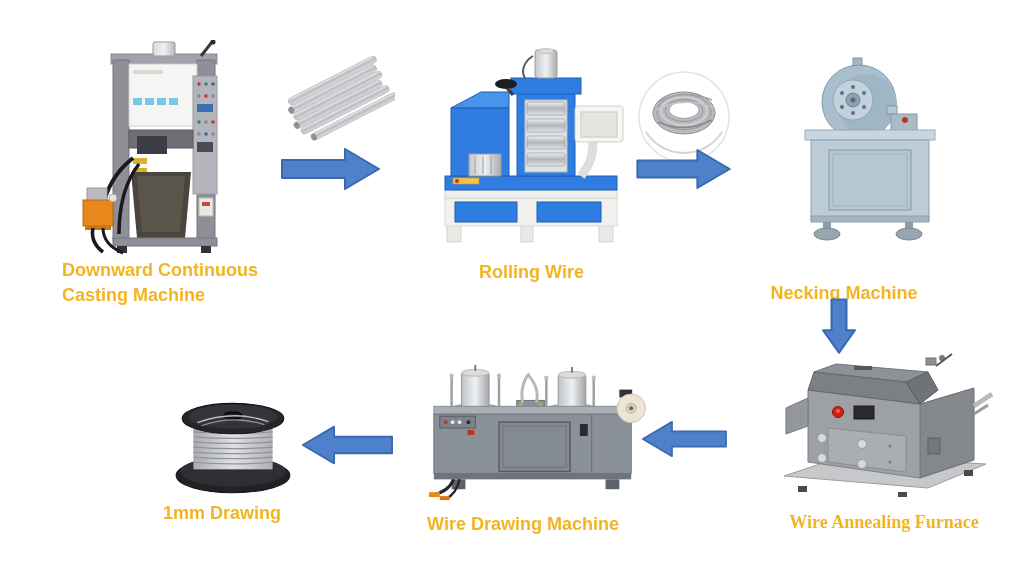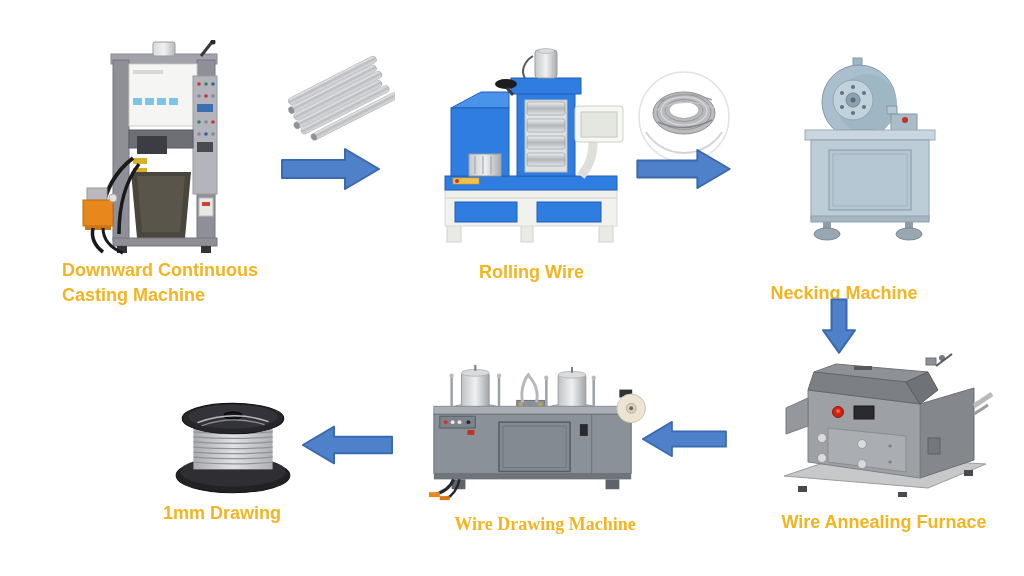--- a/index.html
+++ b/index.html
@@ -229,21 +229,21 @@
     <rect x="76" y="60" width="20" height="13" fill="#2b2b2f" stroke="#1a1a1c"></rect>
     <polygon points="50,82 128,90 128,126 50,116" fill="#aaadb2" stroke="#898c91"></polygon>
     <circle cx="44" cy="92" r="4.5" fill="#d9dadc" stroke="#97999c"></circle>
     <circle cx="44" cy="112" r="4.5" fill="#d9dadc" stroke="#97999c"></circle>
     <circle cx="84" cy="98" r="4.5" fill="#d9dadc" stroke="#97999c"></circle>
     <circle cx="84" cy="118" r="4.5" fill="#d9dadc" stroke="#97999c"></circle>
     <circle cx="112" cy="100" r="1.6" fill="#7a7d82"></circle>
     <circle cx="112" cy="116" r="1.6" fill="#7a7d82"></circle>
     <rect x="150" y="92" width="12" height="16" fill="#74777c" stroke="#5d6065"></rect>
   </svg>
-  <div class="label center" style="left:768px;top:510px;width:232px;">Wire Annealing Furnace</div>
+  <div class="label center" style="left:768px;top:510px;width:232px;font-family:Liberation Serif, serif;">Wire Annealing Furnace</div>
 
   <svg class="abs arrow" style="left:636px;top:421px;" width="96" height="36" viewBox="0 0 100 42">
     <polygon points="99,12 36,12 36,1 2,21 36,41 36,30 99,30"></polygon>
   </svg>
 
   <svg class="abs" style="left:424px;top:362px;" width="222" height="140" viewBox="0 0 225 140">
     <defs>
       <linearGradient id="wd-sil" x1="0" y1="0" x2="1" y2="0">
         <stop offset="0" stop-color="#c0c3c6"></stop>
           <stop offset="0.5" stop-color="#eef0f1"></stop>
@@ -289,21 +289,21 @@
     <circle cx="210" cy="46" r="14.5" fill="#ece5d4" stroke="#cbc3ae"></circle>
     <circle cx="210" cy="46" r="5" fill="#d9d1bd" stroke="#b8b09c"></circle>
     <circle cx="210" cy="46" r="2" fill="#6b6458"></circle>
     <rect x="28" y="118" width="14" height="10" fill="#5d636a"></rect>
     <rect x="184" y="118" width="14" height="10" fill="#5d636a"></rect>
     <path d="M 30,118 C 26,128 18,132 8,134" stroke="#26262a" stroke-width="3" fill="none"></path>
     <path d="M 36,118 C 34,128 30,134 22,138" stroke="#26262a" stroke-width="2.5" fill="none"></path>
     <rect x="5" y="131" width="11" height="5" fill="#e8891d"></rect>
     <rect x="16" y="135" width="10" height="4" fill="#d97715"></rect>
   </svg>
-  <div class="label center" style="left:432px;top:512px;width:226px;font-family:Liberation Serif, serif;">Wire Drawing Machine</div>
+  <div class="label center" style="left:410px;top:512px;width:226px;">Wire Drawing Machine</div>
 
   <svg class="abs arrow" style="left:301px;top:424px;" width="92" height="42" viewBox="0 0 100 42">
     <polygon points="99,12 36,12 36,1 2,21 36,41 36,30 99,30"></polygon>
   </svg>
 
   <svg class="abs" style="left:167px;top:388px;" width="132" height="114" viewBox="0 0 130 112">
     <defs>
       <linearGradient id="sp-w" x1="0" y1="0" x2="1" y2="0">
         <stop offset="0" stop-color="#a9abaf"></stop>
           <stop offset="0.5" stop-color="#dfe1e3"></stop>

